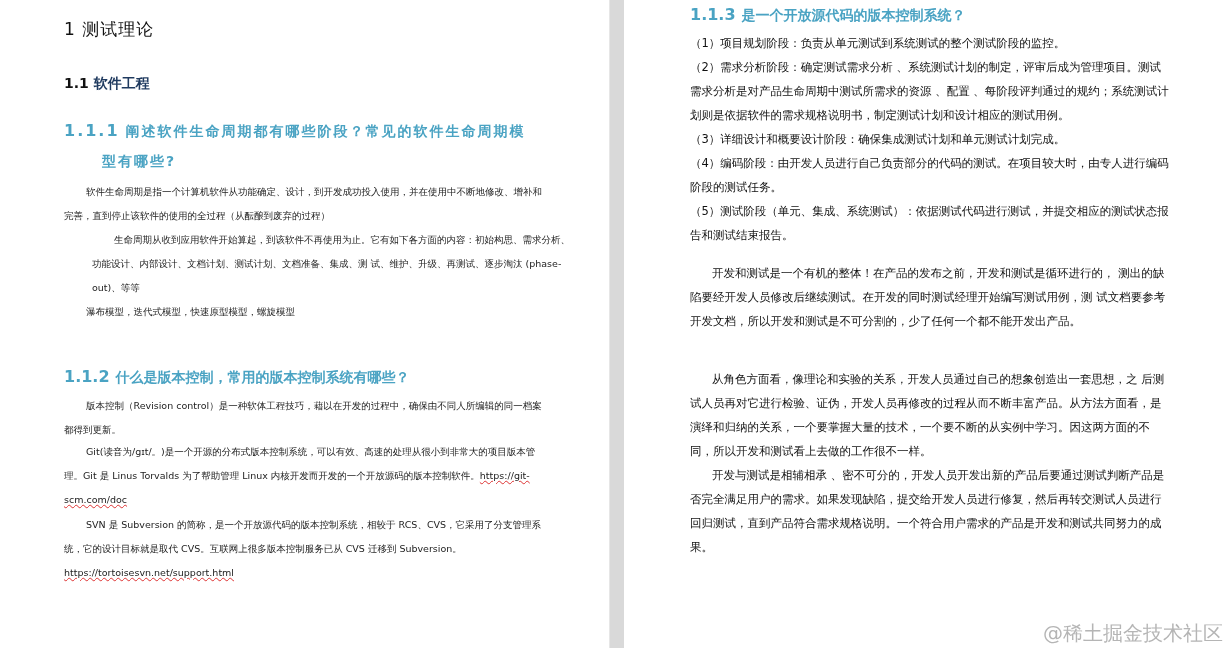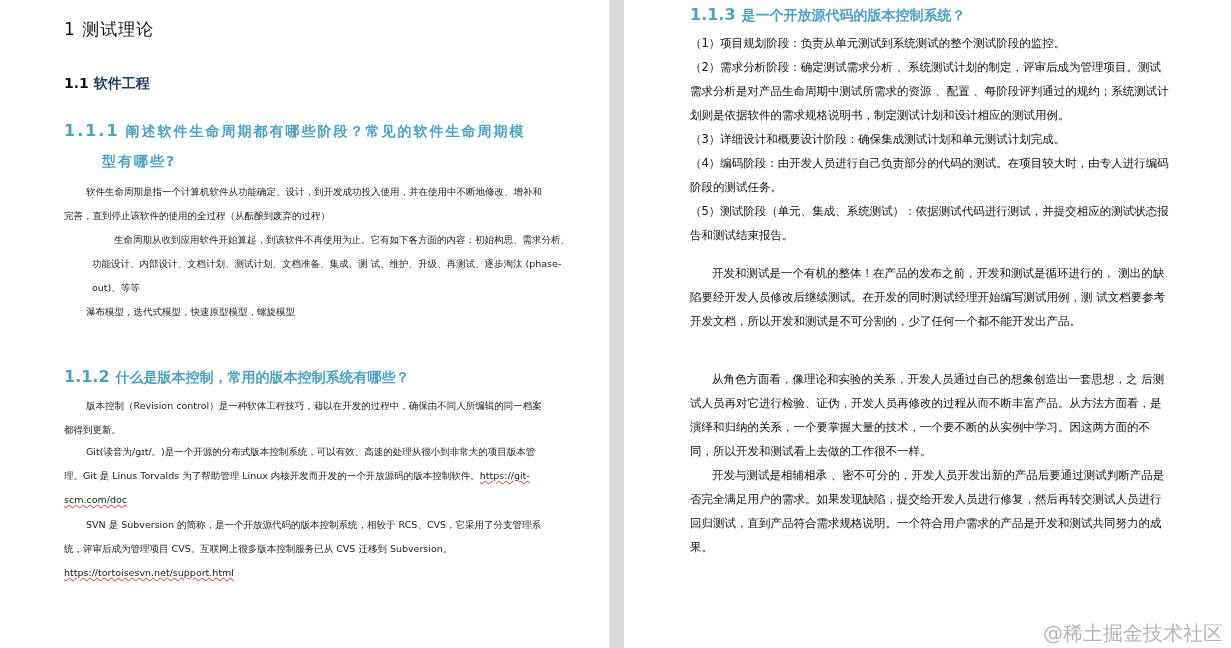--- a/index.html
+++ b/index.html
@@ -55,21 +55,21 @@
 
   <div class="h3 h3-2">
     <span class="num">1.1.2</span><span>什么是版本控制，常用的版本控制系统有哪些？</span>
   </div>
 
   <div class="para indent lp" style="top:394px;">版本控制（Revision control）是一种软体工程技巧，藉以在开发的过程中，确保由不同人所编辑的同一档案都得到更新。</div>
   <div class="para indent lp" style="top:440px;">
     <span>Git(读音为/gɪt/。)是一个开源的分布式版本控制系统，可以有效、高速的处理从很小到非常大的项目版本管理。Git 是 Linus Torvalds 为了帮助管理 Linux 内核开发而开发的一个开放源码的版本控制软件。</span><span class="link">https://git-scm.com/doc</span>
   </div>
   <div class="para indent lp" style="top:513px;">
-    <span>SVN 是 Subversion 的简称，是一个开放源代码的版本控制系统，相较于 RCS、CVS，它采用了分支管理系统，评审后成为管理项目 CVS。互联网上很多版本控制服务已从 CVS 迁移到 Subversion。</span><span class="link">https://tortoisesvn.net/support.html</span>
+    <span>SVN 是 Subversion 的简称，是一个开放源代码的版本控制系统，相较于 RCS、CVS，它采用了分支管理系统，它的设计目标就是取代 CVS。互联网上很多版本控制服务已从 CVS 迁移到 Subversion。</span><span class="link">https://tortoisesvn.net/support.html</span>
   </div>
 </div>
 
 <div class="gutter"></div>
 
 <div class="page page-right"></div>
 
 <div class="h3 h3-3">
   <span class="num">1.1.3</span><span>是一个开放源代码的版本控制系统？</span>
 </div>

